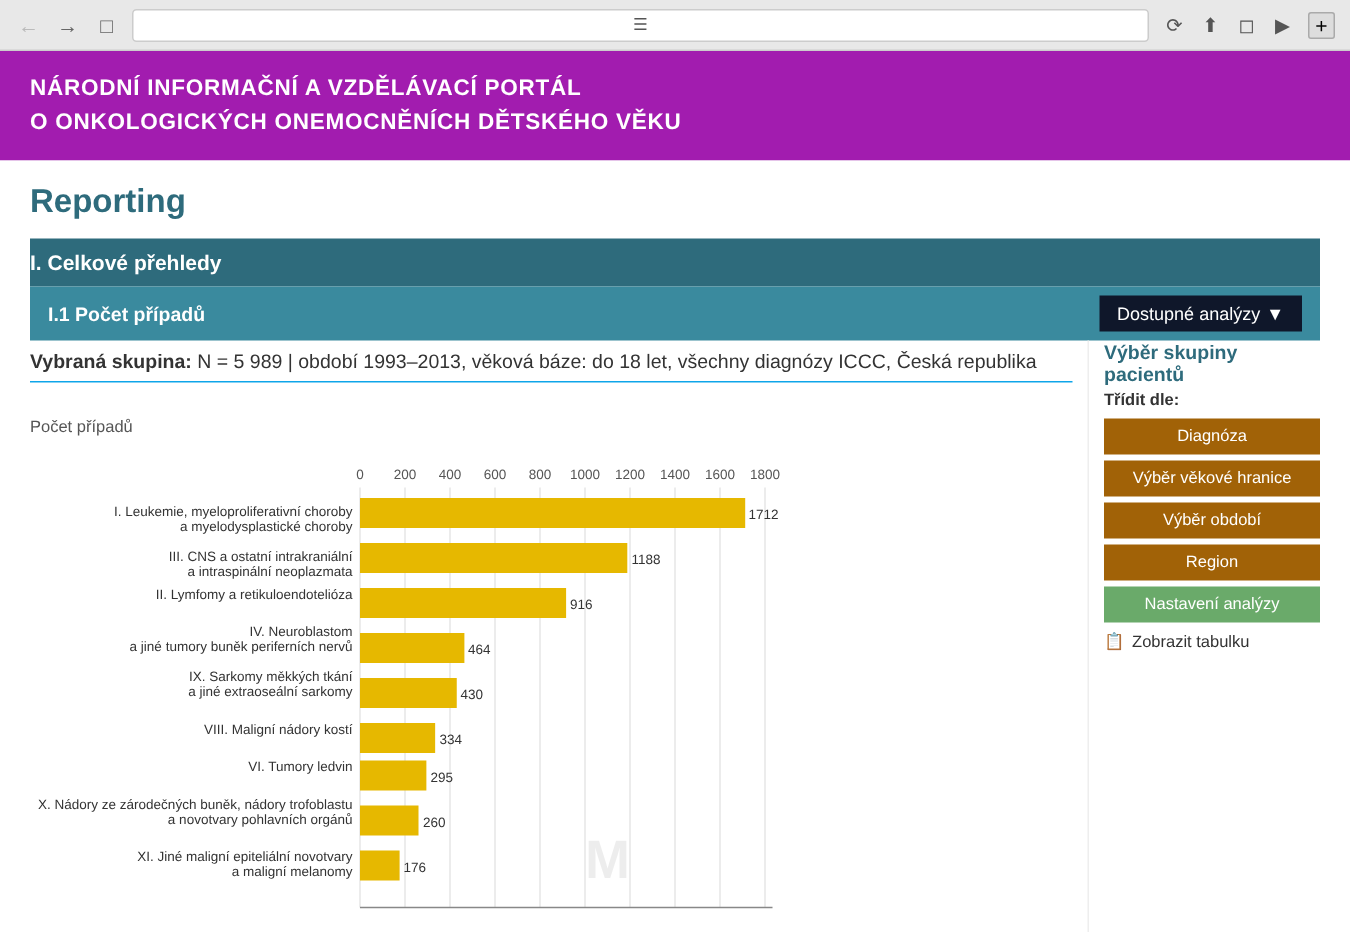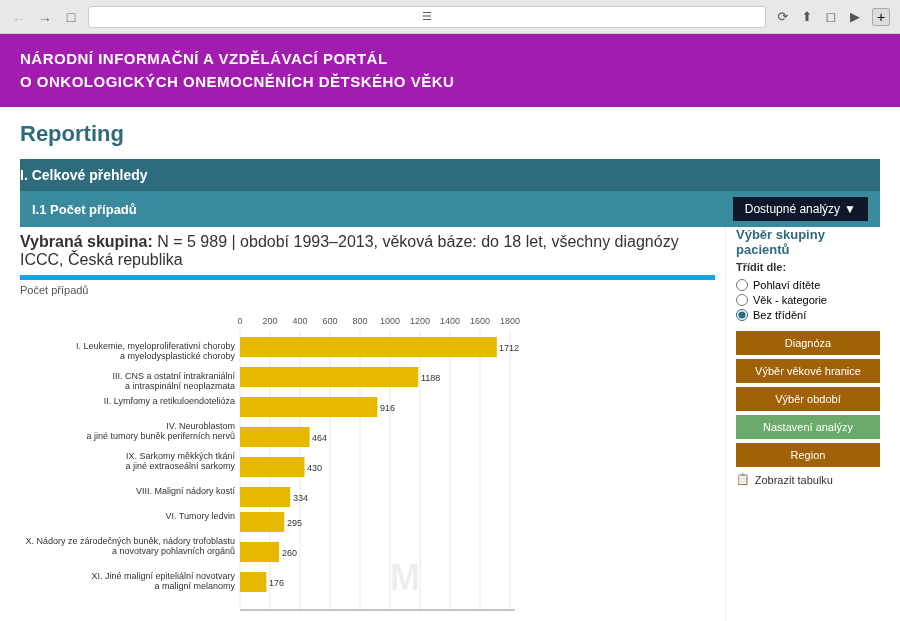--- a/index.html
+++ b/index.html
@@ -109,25 +109,25 @@
       display: flex;
       gap: 0;
     }
 
     .chart-section {
       flex: 1;
       padding-right: 10px;
     }
 
     .info-bar {
-      font-size: 16px;
+      font-size: 13px;
       color: #333;
       padding: 6px 0;
-      border-bottom: 5px solid #0ea5e9;
-      margin-bottom: 4px;
+      border-bottom: 1px solid #0ea5e9;
+      margin-bottom: 24px;
     }
     .info-bar strong { font-weight: bold; }
 
     .chart-label-right {
       font-size: 11px;
       color: #555;
       margin-bottom: 4px;
     }
 
     
@@ -345,40 +345,26 @@
           <text x="370" y="290" font-size="36" fill="rgba(0,0,0,0.07)" font-weight="bold">M</text>
 
         </svg>
       </div>
     </div>
 
     <div class="sidebar">
       <div class="sidebar-title">Výběr skupiny pacientů</div>
       <div class="sidebar-subtitle">Třídit dle:</div>
 
-      <div class="radio-group">
-        <label class="radio-item">
-          <input type="radio" name="sort" value="pohlavie" style="">
-          <span>Pohlaví dítěte</span>
-        </label>
-        <label class="radio-item">
-          <input type="radio" name="sort" value="vek" style="">
-          <span>Věk - kategorie</span>
-        </label>
-        <label class="radio-item">
-          <input type="radio" name="sort" value="bez" checked="" style="">
-          <span>Bez třídění</span>
-        </label>
-      </div>
 
       <button class="sidebar-btn">Diagnóza</button>
       <button class="sidebar-btn">Výběr věkové hranice</button>
       <button class="sidebar-btn">Výběr období</button>
+      <button class="sidebar-btn">Region</button>
       <button class="sidebar-btn green">Nastavení analýzy</button>
-      <button class="sidebar-btn">Region</button>
 
       <div class="zobrazit-tabulku">
         <span>📋</span>
         <span>Zobrazit tabulku</span>
       </div>
     </div>
   </div>
 </div>
 
 </body></html>

